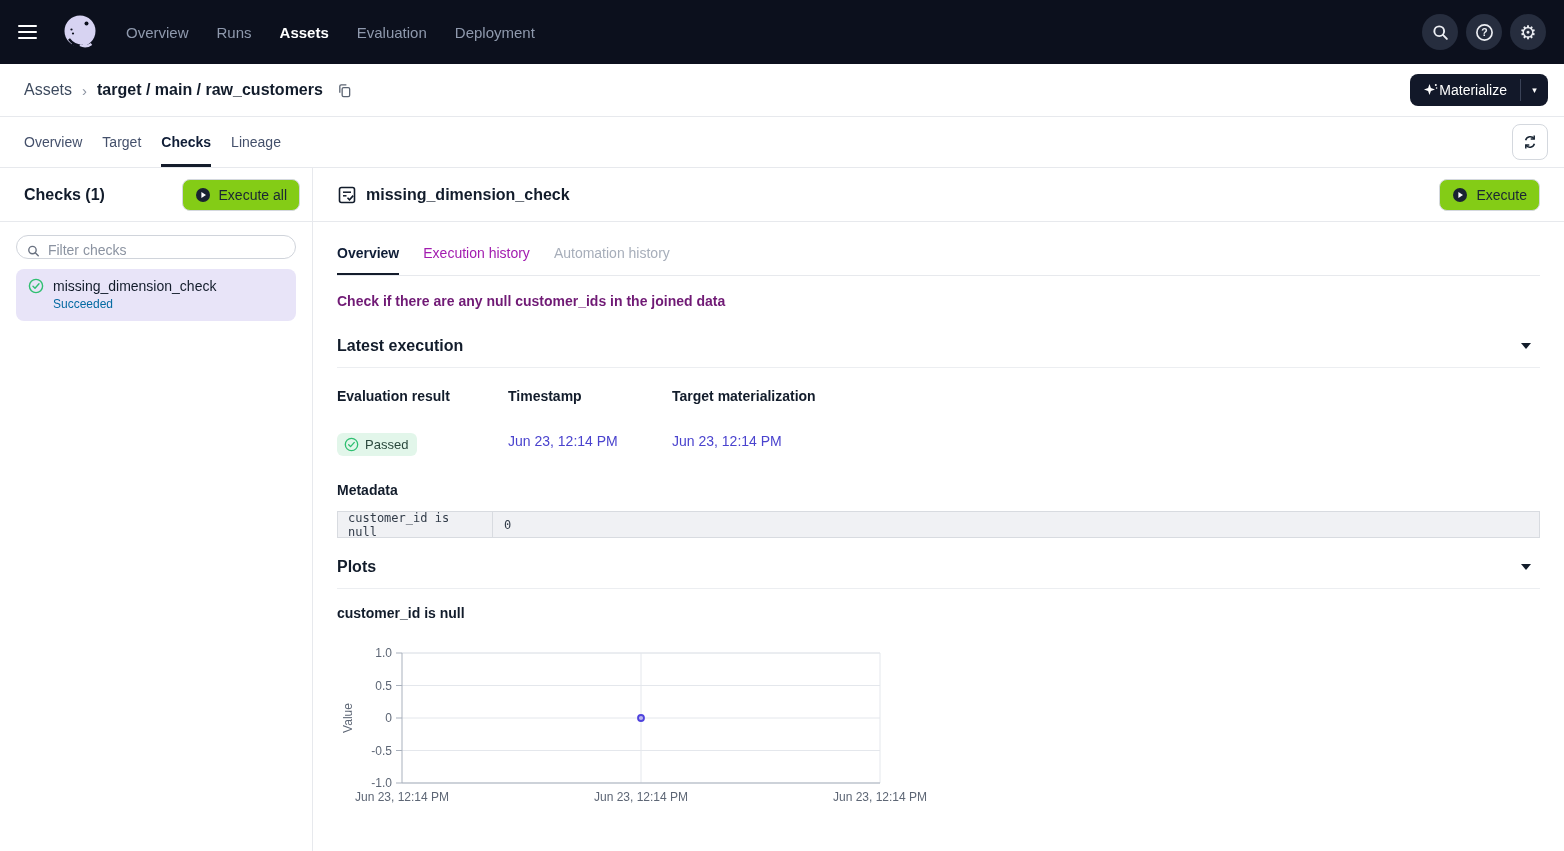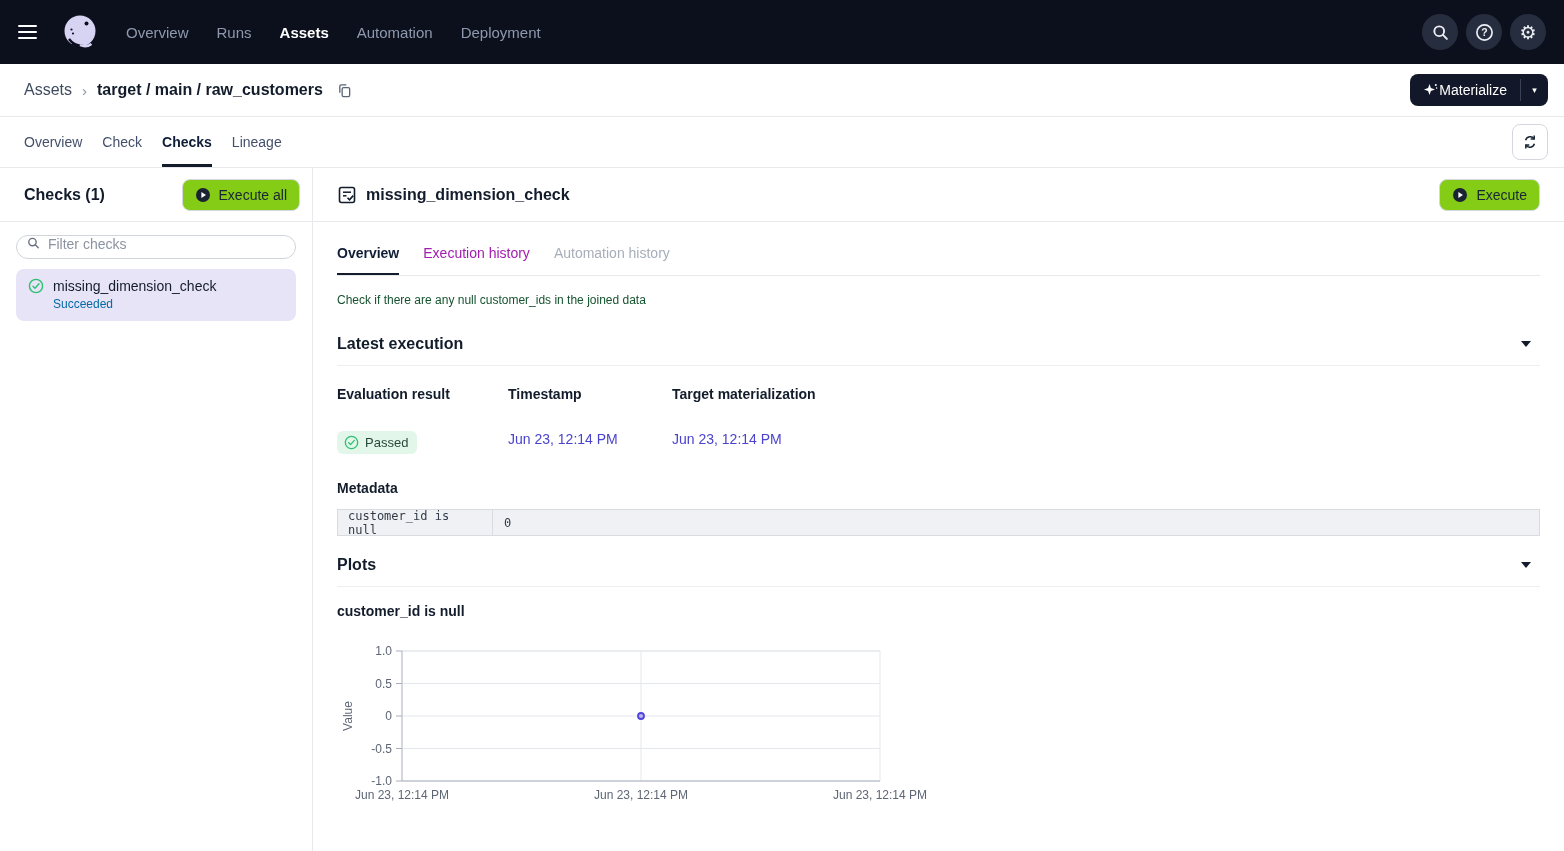--- a/index.html
+++ b/index.html
@@ -39,42 +39,42 @@
   .tabs-row .right { margin-left:auto; }
   .icon-sq-btn { width:36px; height:36px; border:1px solid #d4d8de; border-radius:8px; background:#fff; display:flex; align-items:center; justify-content:center; cursor:pointer; }
 
   
   .body { display:flex; height:683px; }
   .left-panel { width:313px; border-right:1px solid #e7e9ed; flex-shrink:0; }
   .panel-head { height:54px; display:flex; align-items:center; justify-content:space-between; padding:0 12px 0 24px; border-bottom:1px solid #e7e9ed; }
   .panel-title { font-size:16px; font-weight:700; color:#121c2b; }
   .outline-btn { display:flex; align-items:center; gap:8px; height:32px; padding:0 12px; border:1px solid #d4d8de; border-radius:8px; background:#84cc16; font-size:14px; color:#1a2634; cursor:pointer; }
   .filter-wrap { padding:13px 16px 8px 16px; }
-  .filter-input { display:flex; align-items:flex-start; gap:8px; height:24px; border:1px solid #d0d4db; border-radius:12px; padding:0 10px; background:#fff; }
+  .filter-input { display:flex; align-items:flex-end; gap:8px; height:24px; border:1px solid #d0d4db; border-radius:12px; padding:0 10px; background:#fff; }
   .filter-input input { border:none; outline:none; font-size:14px; color:#1a2634; width:100%; font-family:"Liberation Sans",sans-serif; }
   .filter-input input::placeholder { color:#8b93a1; }
   .check-item { margin:2px 16px; background:#e8e4f8; border-radius:8px; padding:9px 12px 10px 12px; cursor:pointer; }
   .check-item .row1 { display:flex; align-items:center; gap:9px; font-size:14px; color:#121c2b; }
   .check-item .row2 { font-size:12px; color:#0369a1; margin:3px 0 0 25px; }
 
   
   .main { flex:1; overflow:hidden; }
   .detail-head { height:54px; display:flex; align-items:center; padding:0 24px; border-bottom:1px solid #e7e9ed; }
   .detail-title { display:flex; align-items:center; gap:9px; font-size:16px; font-weight:700; color:#121c2b; }
   .detail-head .right { margin-left:auto; }
   .content { padding:0 24px; }
   .inner-tabs { display:flex; gap:24px; border-bottom:1px solid #e7e9ed; margin-top:12px; }
   .inner-tab { font-size:14px; color:#a21caf; padding:11px 0 12px 0; border-bottom:2px solid transparent; cursor:pointer; }
   .inner-tab.active { font-weight:700; color:#0f1d36; border-bottom-color:#141c2b; }
   .inner-tab.disabled { color:#a7aeba; cursor:default; }
   .section-head { display:flex; align-items:center; justify-content:space-between; padding:20px 6px 12px 0; border-bottom:1px solid #eceef1; }
   .section-head h2 { font-size:16px; font-weight:700; color:#121c2b; }
   .caret-btn { cursor:pointer; display:flex; align-items:center; justify-content:center; width:16px; height:16px; }
   .caret-down { width:0; height:0; border-left:5px solid transparent; border-right:5px solid transparent; border-top:6px solid #121c2b; }
-  .about-text { font-size:12px; color:#14532d; padding:17px 0 4px 0; }
+  .about-text { font-size:14px; color:#701a75; padding:17px 0 4px 0;font-weight:bold; }
   .exec-grid { display:flex; gap:8px; padding-top:20px; }
   .exec-col { }
   .exec-col.c1 { width:163px; }
   .exec-col.c2 { width:156px; }
   .exec-col.c3 { width:200px; }
   .exec-col h3 { font-size:14px; font-weight:700; color:#121c2b; }
   .exec-col .val { margin-top:29px; font-size:14px; }
   .badge { display:inline-flex; align-items:center; gap:6px; background:#e2f6ea; border-radius:6px; padding:4px 9px 4px 7px; font-size:13px; color:#29473c; }
   .link { color:#4a43ce; cursor:pointer; }
   .meta-h { font-size:14px; font-weight:700; color:#121c2b; margin-top:26px; }
@@ -102,21 +102,21 @@
       <circle cx="13" cy="21.5" r="1.1" fill="#0c101d"></circle>
       <path d="M9 27 q5 7 14 7" stroke="#0c101d" stroke-width="2.4" fill="none"></path>
       <path d="M12 31.5 q6 4.5 13.5 2.5" stroke="#0c101d" stroke-width="2.2" fill="none"></path>
       <path d="M20 33 q6 3 11.5 -1" stroke="#d7d3f2" stroke-width="2.4" fill="none"></path>
     </svg>
   </div>
   <div class="nav-links">
     <span class="nav-link">Overview</span>
     <span class="nav-link">Runs</span>
     <span class="nav-link active">Assets</span>
-    <span class="nav-link">Automation</span>
+    <span class="nav-link">Evaluation</span>
     <span class="nav-link">Deployment</span>
   </div>
   <div class="topnav-right">
     <div class="circle-btn">
       <svg width="17" height="17" viewBox="0 0 16 16">
           <circle cx="6.8" cy="6.8" r="4.6" stroke="#eceef3" stroke-width="1.8" fill="none"></circle>
           <line x1="10.3" y1="10.3" x2="14" y2="14" stroke="#eceef3" stroke-width="1.8" stroke-linecap="round"></line>
         </svg>
     </div>
     <div class="circle-btn">
@@ -155,21 +155,21 @@
       </div>
       <div class="split-divider"></div>
       <div class="split-caret">▾</div>
     </div>
   </div>
 </div>
 
 <div class="tabs-row">
   <div class="tabs">
     <div class="tab">Overview</div>
-    <div class="tab">Check</div>
+    <div class="tab">Target</div>
     <div class="tab active">Checks</div>
     <div class="tab">Lineage</div>
   </div>
   <div class="right">
     <div class="icon-sq-btn">
       <svg width="16" height="16" viewBox="0 0 16 16">
         <path d="M3.6 6.3 A 4.8 4.8 0 0 1 12.2 4.9" stroke="#1a2634" stroke-width="1.5" fill="none"></path>
         <path d="M12.2 1.6 v3.5 h-3.5" stroke="#1a2634" stroke-width="1.5" fill="none"></path>
         <path d="M12.4 9.7 A 4.8 4.8 0 0 1 3.8 11.1" stroke="#1a2634" stroke-width="1.5" fill="none"></path>
         <path d="M3.8 14.4 v-3.5 h3.5" stroke="#1a2634" stroke-width="1.5" fill="none"></path>

